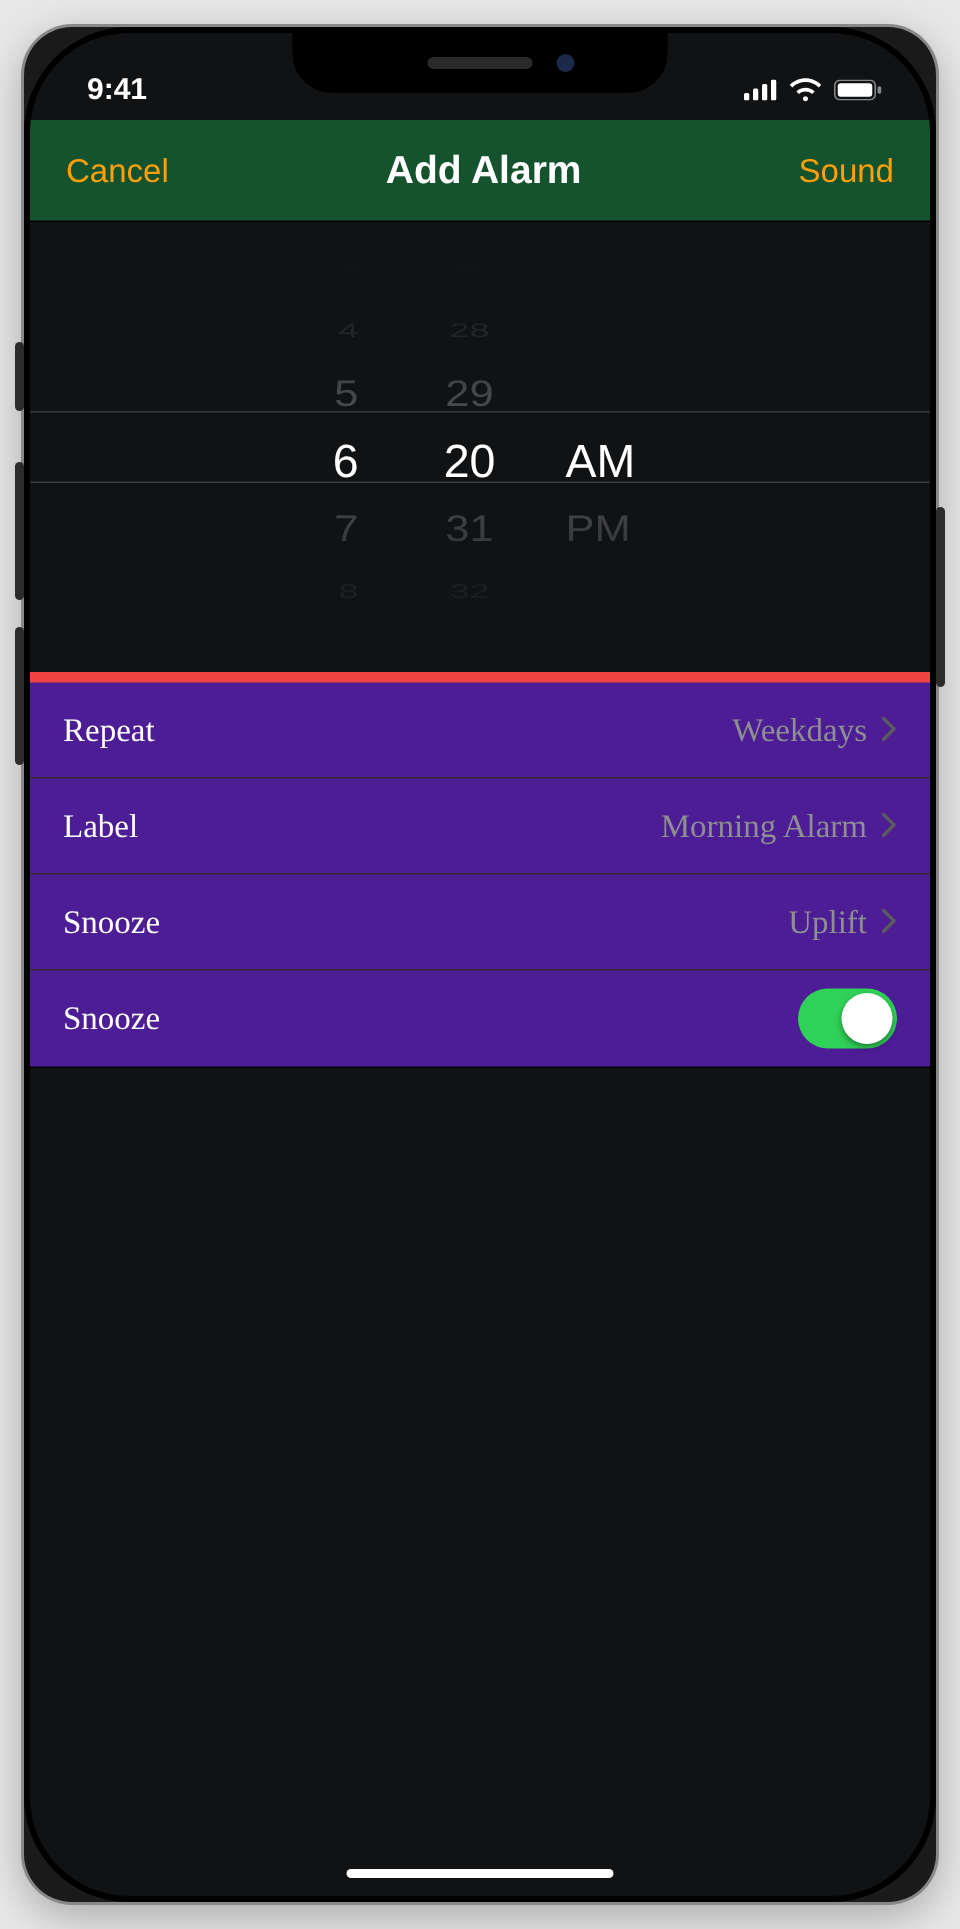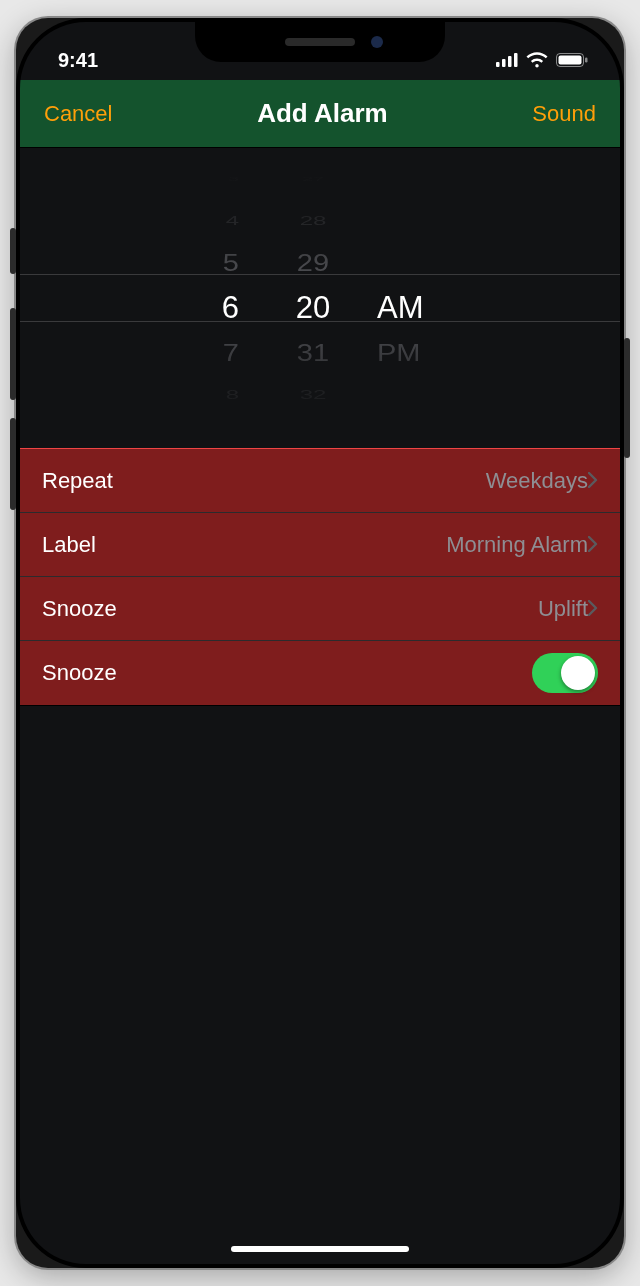--- a/index.html
+++ b/index.html
@@ -85,30 +85,30 @@
       user-select:none;
     }
     .wheel.period { align-items:flex-start; padding-left:16px; width:110px;}
     .wheel .row { height:42px; line-height:42px; }
     .wheel .row.sel { color:#fff; font-size:31px; height:48px; line-height:48px; }
     .wheel .row.f1 { transform: scaleY(.85); opacity:.6; }
     .wheel .row.f2 { transform: scaleY(.55); opacity:.35; font-size:24px;}
     .wheel .row.f3 { transform: scaleY(.3);  opacity:.18; font-size:20px;}
     .wheel.hour { align-items:flex-end; padding-right:26px; }
     
-    .list { background:#7f1d1d; border-top:1px solid #ef4444; border-bottom:1px solid #000; }
+    .list { background:#4c1d95; border-top:7px solid #ef4444; border-bottom:1px solid #000;font-family:Liberation Serif, serif; }
     .cell {
       display:flex; align-items:center; justify-content:space-between;
       padding: 0 22px; height:64px;
       border-bottom:1px solid #2b2b2d;
       font-size:22px;
     }
     .cell:last-child { border-bottom:none;justify-content:space-between; }
     .cell-label { color:#fff; }
-    .cell-right { display:flex; align-items:center; color:#8e8e93;justify-content:center; }
+    .cell-right { display:flex; align-items:center; gap:10px; color:#8e8e93;justify-content:center; }
     .chev { color:#5a5a5e; }
     
     .switch {
       width:66px; height:40px; border-radius:20px; background:#30d158;
       position:relative;
     }
     .switch .knob {
       position:absolute; right:3px; top:3px; width:34px; height:34px; border-radius:50%;
       background:#fff; box-shadow:0 2px 4px rgba(0,0,0,.4);
     }

